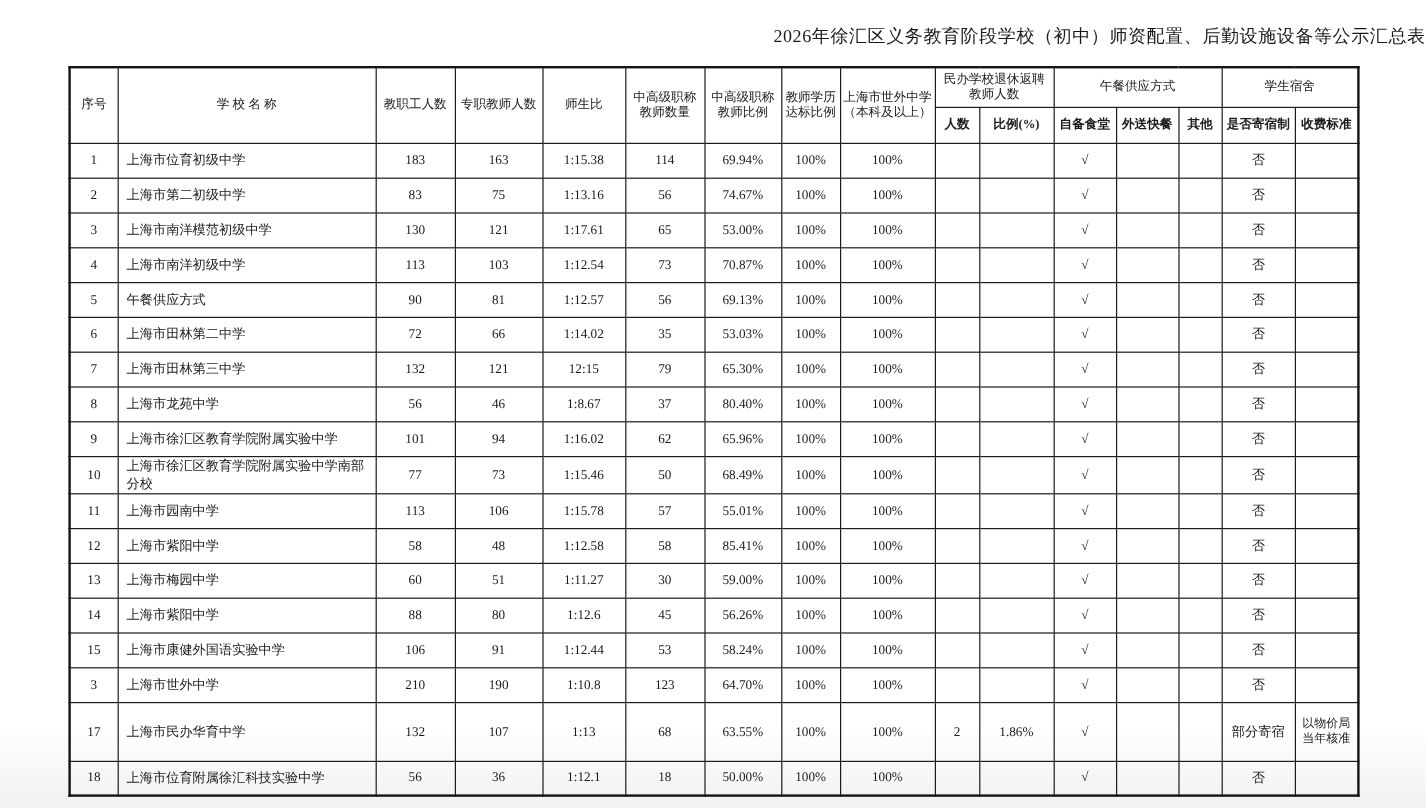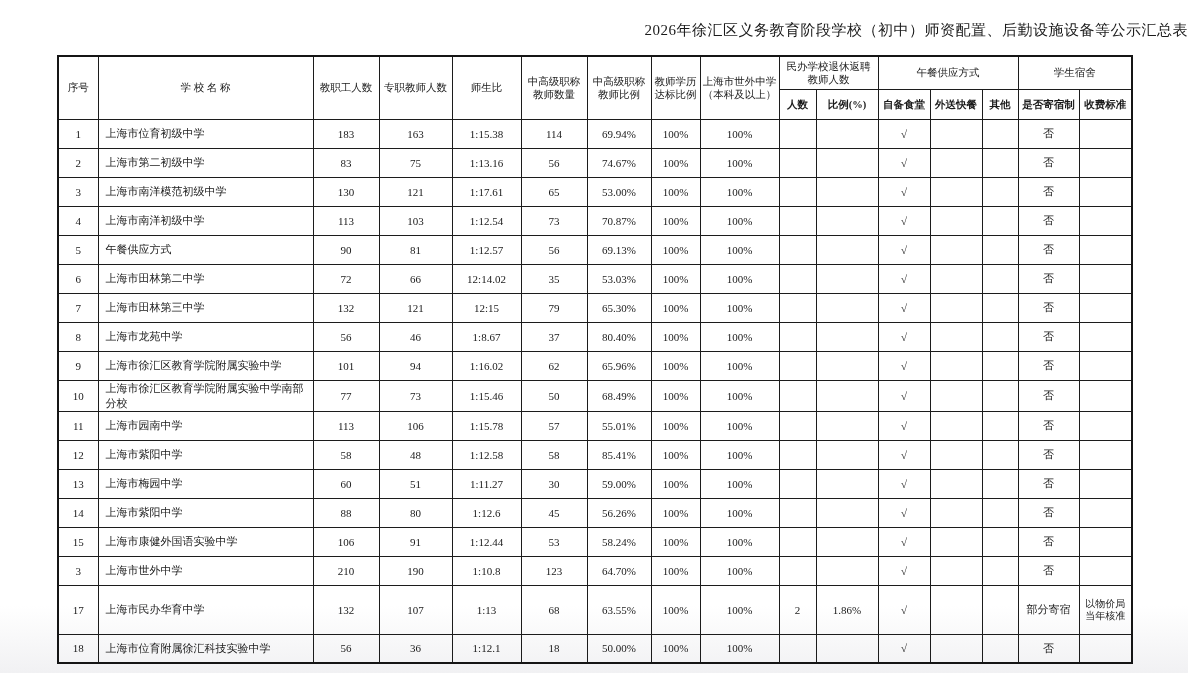--- a/index.html
+++ b/index.html
@@ -180,21 +180,21 @@
         <td></td>
         <td></td>
         <td>否</td>
         <td class="fee"></td>
       </tr>
       <tr>
         <td>6</td>
         <td class="school">上海市田林第二中学</td>
         <td>72</td>
         <td>66</td>
-        <td>12:14.02</td>
+        <td>1:14.02</td>
         <td>35</td>
         <td>53.03%</td>
         <td>100%</td>
         <td>100%</td>
         <td></td>
         <td></td>
         <td class="check">√</td>
         <td></td>
         <td></td>
         <td>否</td>

